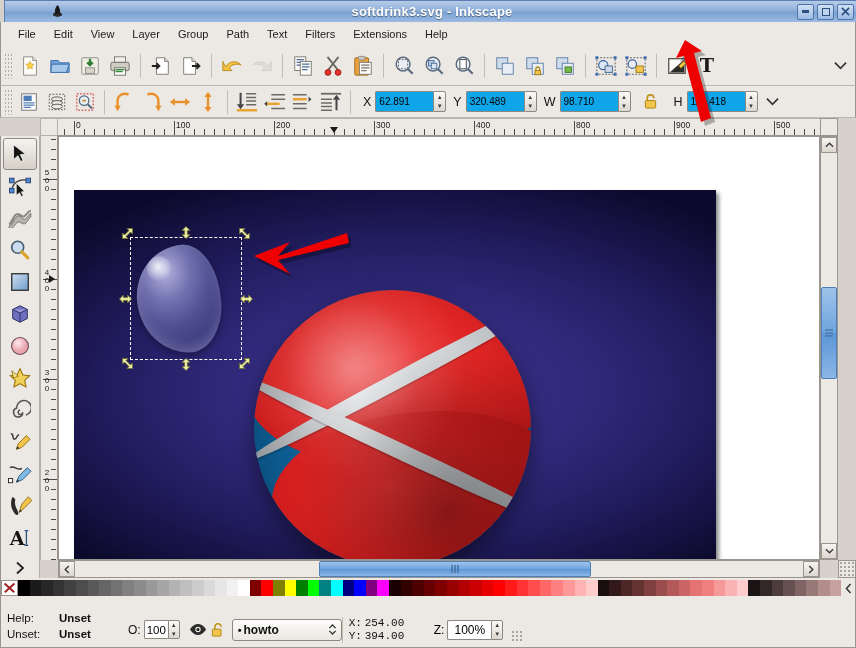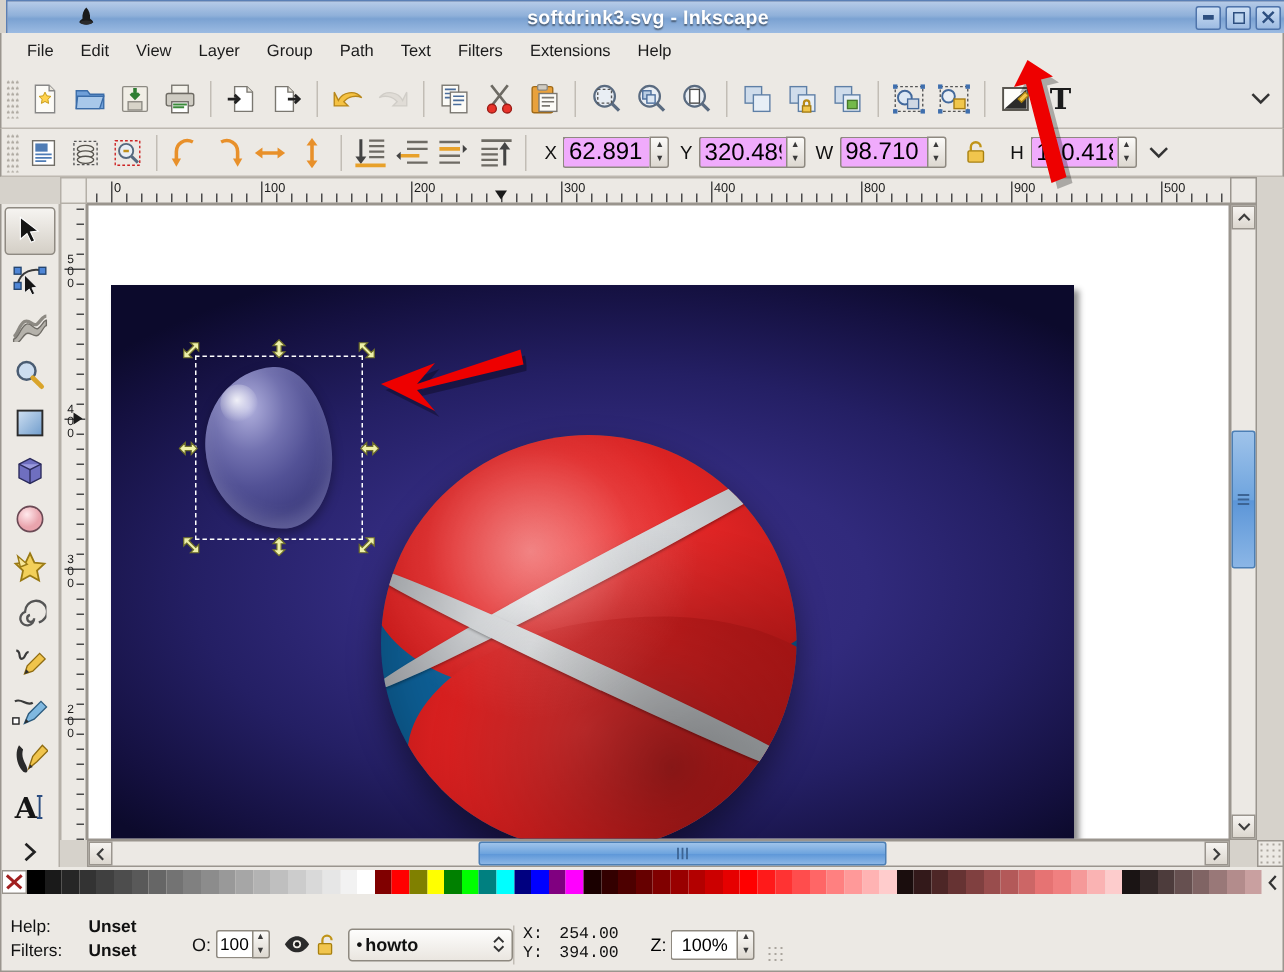--- a/index.html
+++ b/index.html
@@ -63,21 +63,21 @@
   }
   .tbtn.small{ width:28px; height:26px; }
   .sep{ width:1px; height:24px; background:#c2bdb5; margin:0 5px; }
   .chev{ margin-left:auto; margin-right:6px; width:18px; height:22px; display:flex; align-items:center; justify-content:center; color:#333; font-size:11px;}
 
   
   .coordlbl{ font-size:12.5px; color:#111; margin:0 4px 0 7px; }
   .spin{ display:flex; align-items:stretch; height:21px; }
   .spin input{
     width:58px; height:21px; border:1px solid #8e8980; border-right:none;
-    background:#f0abfc; font-family:"Liberation Sans",sans-serif; font-size:16px;
+    background:#0ea5e9; font-family:"Liberation Sans",sans-serif; font-size:10px;
     padding:0 3px; color:#000; outline:none; border-radius:2px 0 0 2px;
   }
   .spinbtns{
     width:13px; border:1px solid #8e8980; background:linear-gradient(to bottom,#fbfaf8,#ddd8d0);
     display:flex; flex-direction:column; border-radius:0 2px 2px 0;
   }
   .spinbtns span{ flex:1; display:flex; align-items:center; justify-content:center; font-size:6px; color:#3a3a3a; line-height:1;}
 
   
   .ruler-corner{ position:absolute; left:40px; top:118px; width:18px; height:18px; background:#ece9e4; border:1px solid #b4afa7;}
@@ -219,21 +219,21 @@
     display:flex; align-items:center; padding:0 2px 0 5px; font-size:12px; font-weight:bold; color:#111;
   }
   .layer-select .dot{ font-size:11px; margin-right:2px;}
   .layer-select .lname{ flex:1; }
   .layer-select .updown{ font-size:8px; color:#333; display:flex; flex-direction:column; line-height:6px; padding-right:2px;}
   #statustext{ flex:1; font-size:12.5px; color:#111; margin-left:8px; white-space:nowrap; overflow:hidden; }
   #statustext b{ font-weight:bold; }
   #xy-indicator{ width:92px; font-family:"Liberation Mono",monospace; font-size:11px; color:#111; line-height:13px; border-left:1px solid #c2bdb5; padding-left:6px;}
   .xy-row{ display:flex; }
   .xy-lbl{ width:16px; }
-  .xy-val{ width:56px; text-align:center; }
+  .xy-val{ width:56px; text-align:left; }
   #zoom-box{ display:flex; align-items:center; gap:3px; margin-right:8px;}
   #zoom-box .zlbl{ font-size:12px; }
   #zoom-box input{ width:44px; height:20px; border:1px solid #8e8980; border-right:none;
     font-size:12px; text-align:center; background:#fff; outline:none;}
   #sb-grip{ width:12px; height:12px; background-image:radial-gradient(circle,#aaa59d 1px,transparent 1px); background-size:4px 4px; margin-right:3px;}
 </style>
 </head>
 <body>
 
 <div id="app">
@@ -1063,21 +1063,21 @@
   </div>
 
   <div id="statusbar">
 
     <div id="style-indicator" style="margin-top:16px;">
       <div class="style-row">
         <span class="style-lbl">Help:</span>
         <span class="style-val">Unset</span>
       </div>
       <div class="style-row">
-        <span class="style-lbl">Filters:</span>
+        <span class="style-lbl">Unset:</span>
         <span class="style-val">Unset</span>
       </div>
     </div>
 
     <div class="opacity-box" style="margin-top:14px;">
       <span class="olbl">O:</span>
       <div class="spin" style="height:19px;">
         <input style="width: 24px; height: 19px;" value="100">
         <div class="spinbtns" style="width:12px;">
             <span>▲</span>

